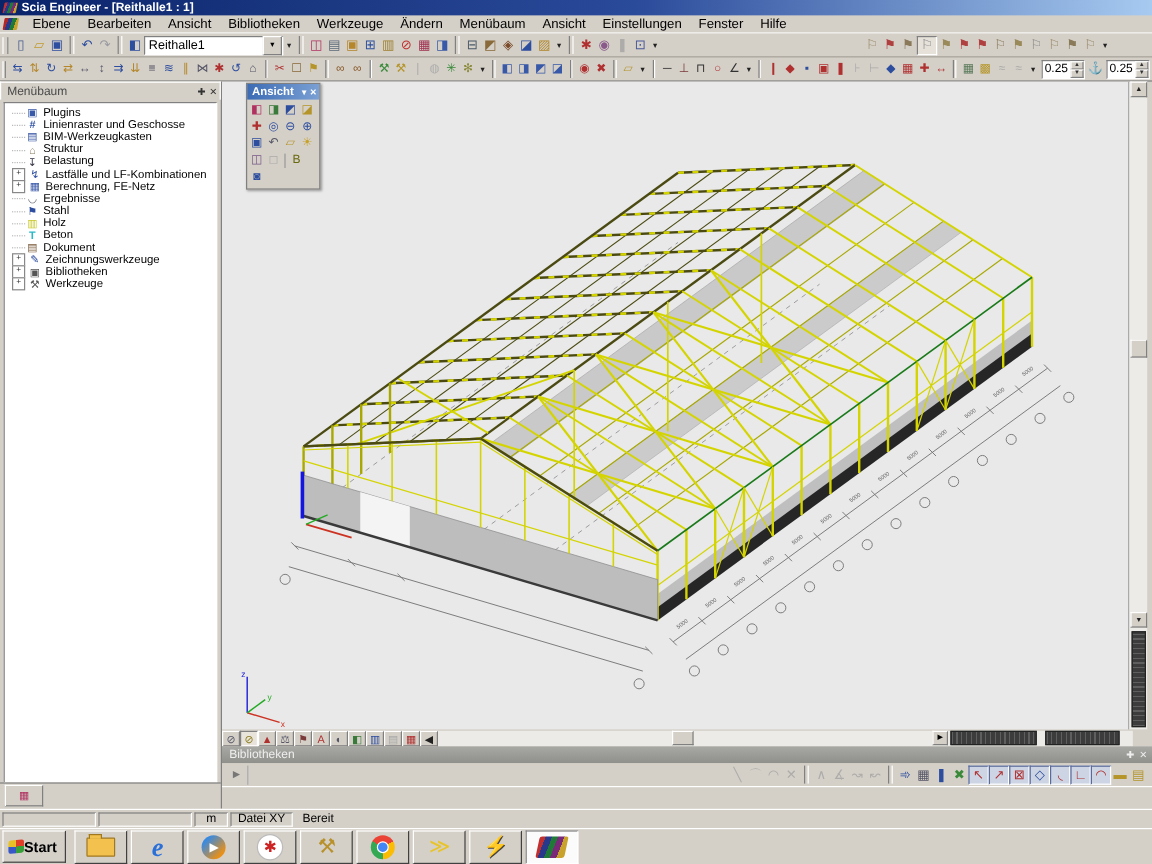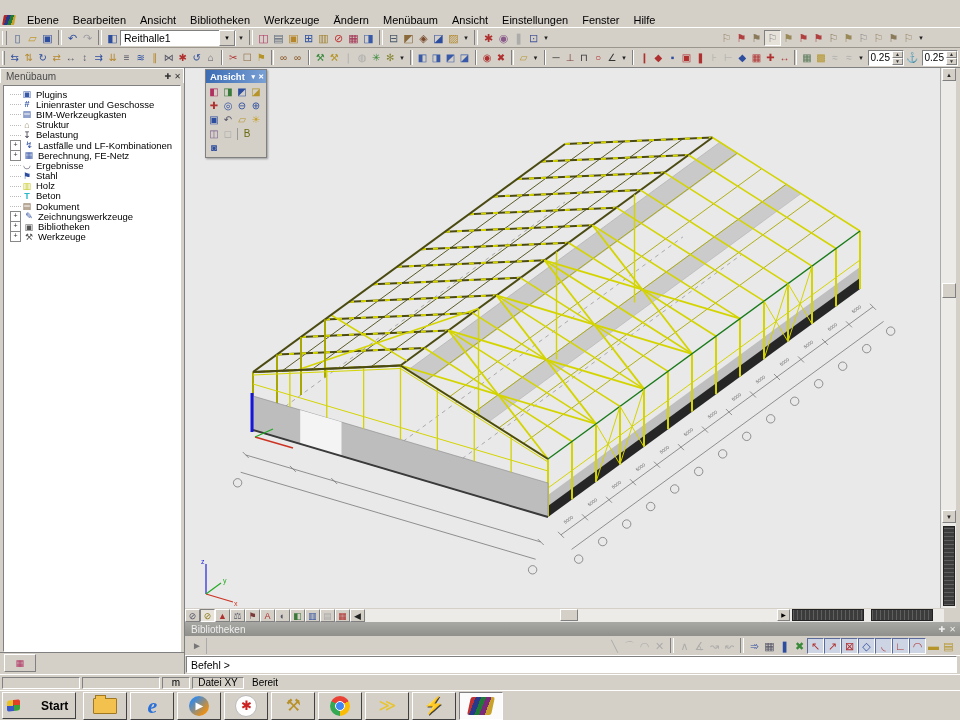--- a/index.html
+++ b/index.html
@@ -98,21 +98,21 @@
 
   .statusbar{position:absolute;left:0;top:674px;width:960px;height:16px;background:#d4d0c8;
     border-top:1px solid #fff;display:flex;align-items:center;gap:2px;padding-left:2px;box-sizing:border-box;font-size:10px;}
   .scell{height:12px;border:1px solid;border-color:#808080 #fff #fff #808080;
     display:flex;align-items:center;justify-content:center;box-sizing:border-box;}
   .sstate{padding-left:6px;}
 
   .taskbar{position:absolute;left:0;top:690px;width:960px;height:30px;background:#d4d0c8;
     border-top:1px solid #fff;display:flex;align-items:center;gap:3px;padding-left:2px;box-sizing:border-box;}
   .startbtn{height:25px;padding:0 7px 0 4px;background:#d4d0c8;border:1px solid;border-color:#fff #404040 #404040 #fff;
-    display:flex;align-items:center;gap:21px;font-weight:bold;font-size:12px;box-shadow:1px 1px 0 #808080 inset? none;}
+    display:flex;align-items:center;gap:0;font-weight:bold;font-size:12px;box-shadow:1px 1px 0 #808080 inset? none;}
   .winflag{width:13px;height:11px;border-radius:2px;transform:skewY(-6deg);
     background:conic-gradient(#e04028 0 25%,#38a038 0 50%,#3858c8 0 75%,#e8c028 0);}
   .ql{width:42px;height:26px;background:#d4d0c8;border:1px solid;border-color:#fff #404040 #404040 #fff;
     display:flex;align-items:center;justify-content:center;flex:none;}
   .ql.active{background:#fbfbfb;border-color:#808080 #fff #fff #808080;}
   .gi{font-size:17px;line-height:1;}
   .foldericon{position:relative;width:22px;height:14px;background:#f2c14e;border:1px solid #a07820;border-radius:1px;}
   .foldericon:before{content:"";position:absolute;top:-4px;left:1px;width:9px;height:3px;background:#f2c14e;
     border:1px solid #a07820;border-bottom:none;}
   .ie-e{font-family:"Liberation Serif",serif;font-style:italic;font-weight:bold;color:#2a70d8;font-size:22px;}
@@ -138,20 +138,24 @@
   .ans-row .ti{width:14px;height:14px;line-height:14px;font-size:10px;}
   .ans-sep{width:1px;height:12px;background:#999;margin:0 2px;}
 
   .ucs{position:absolute;left:12px;top:488px;}
 </style>
 </head>
 <body>
 
 <div class="app">
 
+  <div class="titlebar">
+    <span class="scialogo"></span>
+    <span>Scia Engineer - [Reithalle1 : 1]</span>
+  </div>
 
   <div class="menubar">
     <span class="mdiicon"></span>
     <span id="menuitems" style="display:flex">
         <span class="menuitem">Ebene</span>
         <span class="menuitem">Bearbeiten</span>
         <span class="menuitem">Ansicht</span>
         <span class="menuitem">Bibliotheken</span>
         <span class="menuitem">Werkzeuge</span>
         <span class="menuitem">Ändern</span>
@@ -676,23 +680,20 @@
         <span class="ti p" style="color: rgb(176, 48, 48);">⊠</span>
         <span class="ti p" style="color: rgb(45, 77, 158);">◇</span>
         <span class="ti p" style="color: rgb(176, 48, 48);">◟</span>
         <span class="ti p" style="color: rgb(176, 48, 48);">∟</span>
         <span class="ti p" style="color: rgb(176, 48, 48);">◠</span>
         <span class="ti" style="color: rgb(181, 149, 42);">▬</span>
         <span class="ti" style="color: rgb(181, 149, 42);">▤</span>
       </div>
   </div>
 
-  <div class="cmd-input">
-    <span>Befehl &gt;</span>
-  </div>
 
   <div class="statusbar">
     <div class="scell" style="width:78px"></div>
     <div class="scell" style="width:78px"></div>
     <div class="scell" style="width:28px">m</div>
     <div class="scell" style="width:52px">Datei XY</div>
     <div class="sstate">Bereit</div>
   </div>
 
   <div class="taskbar">

